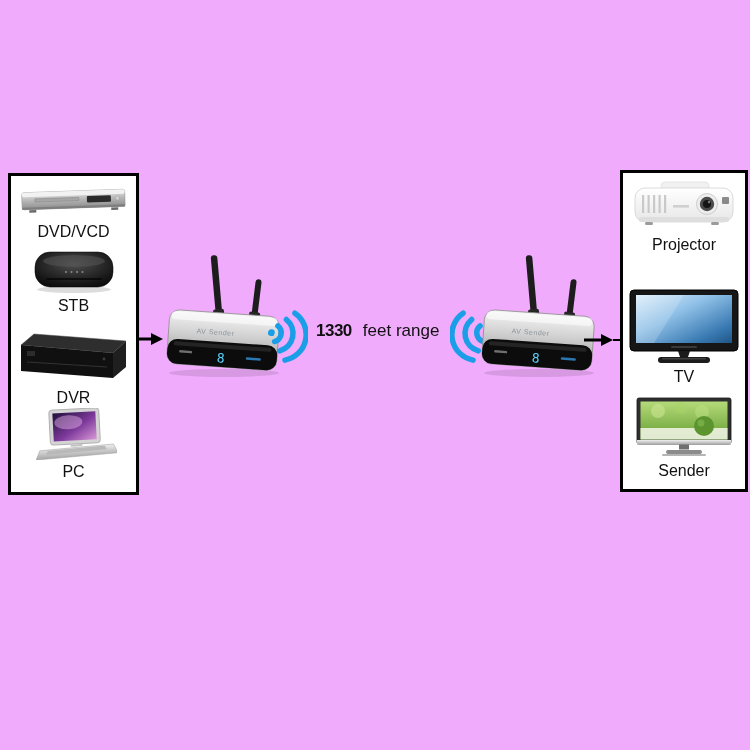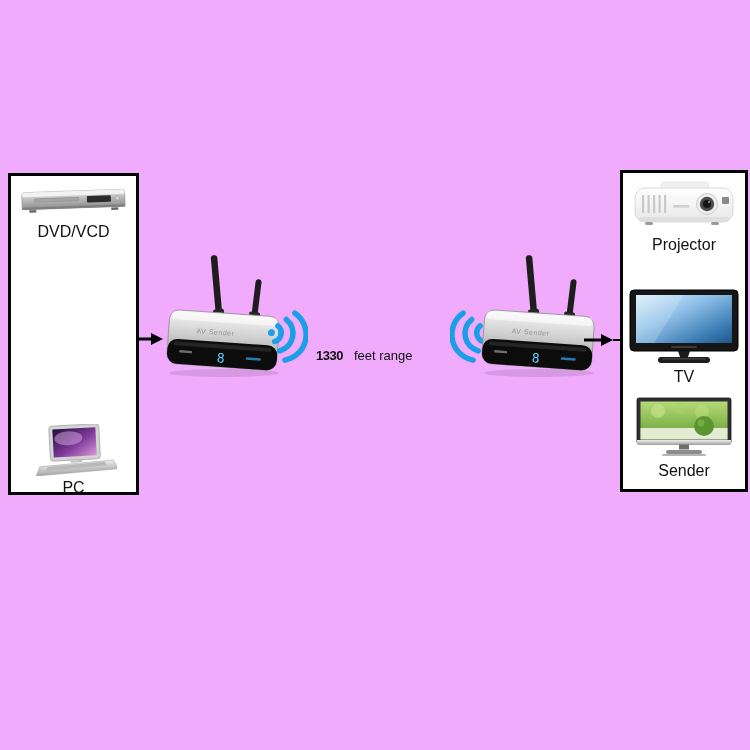--- a/index.html
+++ b/index.html
@@ -7,33 +7,33 @@
     position:relative;width:750px;height:750px;background:#f0abfc;overflow:hidden;
     font-family:"Liberation Sans",sans-serif;color:#111;text-decoration:underline;
   }
   
   .devbox{position:absolute;box-sizing:border-box;border:3px solid #000;background:#fff;}
   #sources-box{left:8px;top:173px;width:131px;height:322px;}
   #sinks-box{left:620px;top:170px;width:128px;height:322px;text-align:right;}
   .fig{position:absolute;left:0;right:0;margin:0;display:flex;flex-direction:column;align-items:center;}
   .fig figcaption{font-size:16px;line-height:20px;color:#111;margin-top:2px;white-space:nowrap;}
   
-  #fig-dvd{top:6px;}  #fig-stb{top:72px;}  #fig-dvr{top:150px;}  #fig-pc{top:248px;}
+  #fig-dvd{top:6px;}  #fig-stb{top:72px;}  #fig-dvr{top:150px;}  #fig-pc{top:232px;}
   #fig-projector{top:6px;} #fig-tv{top:96px;margin-top:20px;} #fig-monitor{top:224px;}
   
   .abs{position:absolute;}
   #arrow-left{left:136px;top:331px;}
   #arrow-right{left:584px;top:332px;}
   #tx-device{left:150px;top:253px;}
   #rx-device{left:465px;top:253px;}
   #tx-waves{left:266px;top:307px;}
   #rx-waves{left:450px;top:307px;transform:scaleX(-1);}
   #range-text{
-    left:316px;top:346px;height:19px;display:flex;align-items:center;gap:11px;
-    font-size:13px;line-height:19px;
+    left:316px;top:321px;height:19px;display:flex;align-items:center;gap:11px;
+    font-size:17px;line-height:19px;
   }
   #range-text .dist{font-weight:bold;letter-spacing:-0.5px;}
   svg{display:block;}
 </style>
 </head>
 <body>
 
 <svg width="0" height="0" style="position:absolute" aria-hidden="true">
   <defs>
     <linearGradient id="gradSilver" x1="0" y1="0" x2="0" y2="1">
@@ -90,21 +90,45 @@
           <rect x="68" y="14.5" width="24" height="6.5" rx="1" fill="#2b2b2b"></rect>
           <circle cx="98.5" cy="17.5" r="2.2" fill="#cfcfcf" stroke="#909090" stroke-width="0.4"></circle>
           <rect x="3" y="24" width="103" height="2.2" fill="#7e7e7e"></rect>
           <rect x="10" y="26.8" width="7" height="2.5" fill="#6a6a6a"></rect>
           <rect x="92" y="26.8" width="7" height="2.5" fill="#6a6a6a"></rect>
         </g>
       </svg>
       <figcaption>DVD/VCD</figcaption>
     </figure>
 
-
+    <figure class="fig" id="fig-stb">
+      <svg width="92" height="46" viewBox="0 0 92 46">
+        <ellipse cx="46" cy="41.5" rx="37" ry="3.5" fill="#dcdcdc"></ellipse>
+        <rect x="7" y="4" width="78" height="35" rx="15" fill="url(#gradStb)" stroke="#000" stroke-width="0.5"></rect>
+        <ellipse cx="46" cy="13" rx="31" ry="6" fill="#5a5a5a" opacity="0.5"></ellipse>
+        <circle cx="38" cy="24" r="1" fill="#8a8a8a"></circle>
+          <circle cx="43.5" cy="24" r="1" fill="#8a8a8a"></circle>
+        <circle cx="49" cy="24" r="1" fill="#8a8a8a"></circle>
+          <circle cx="54.5" cy="24" r="1" fill="#8a8a8a"></circle>
+        <rect x="18" y="30" width="56" height="2" rx="1" fill="#000" opacity="0.6"></rect>
+      </svg>
+      <figcaption>STB</figcaption>
+    </figure>
+
+    <figure class="fig" id="fig-dvr">
+      <svg width="120" height="60" viewBox="0 0 120 60">
+        <polygon points="20,8 112,15 99,27 7,19" fill="#2e2e2e" stroke="#4a4a4a" stroke-width="0.5"></polygon>
+        <polygon points="7,19 99,27 99,52 7,45" fill="#101010"></polygon>
+        <polygon points="99,27 112,15 112,41 99,52" fill="#1f1f1f"></polygon>
+        <rect x="13" y="25" width="8" height="5" fill="#2c2c2c"></rect>
+        <line x1="13" y1="36" x2="93" y2="41" stroke="#333333" stroke-width="1.2"></line>
+        <circle cx="90" cy="33" r="1.4" fill="#3c3c3c"></circle>
+      </svg>
+      <figcaption>DVR</figcaption>
+    </figure>
 
     <figure class="fig" id="fig-pc">
       <svg width="86" height="52" viewBox="0 0 86 52">
         <g transform="rotate(-3 43 27)">
           <rect x="19" y="1" width="50" height="35" rx="3" fill="#d4d4d4" stroke="#a3a3a3" stroke-width="0.8"></rect>
           <rect x="22.5" y="4.5" width="43" height="28" fill="url(#gradMac)"></rect>
           <ellipse cx="38" cy="14" rx="14" ry="7" fill="#e9b9ea" opacity="0.45"></ellipse>
           <polygon points="8,41 82,38 86,47 4,50" fill="url(#gradAlum)" stroke="#9b9b9b" stroke-width="0.5"></polygon>
           <polygon points="16,41.5 73,39 75,43 14,45.5" fill="#b9b9b9"></polygon>
           <rect x="39" y="36.5" width="12" height="2" rx="1" fill="#c2c2c2"></rect>

